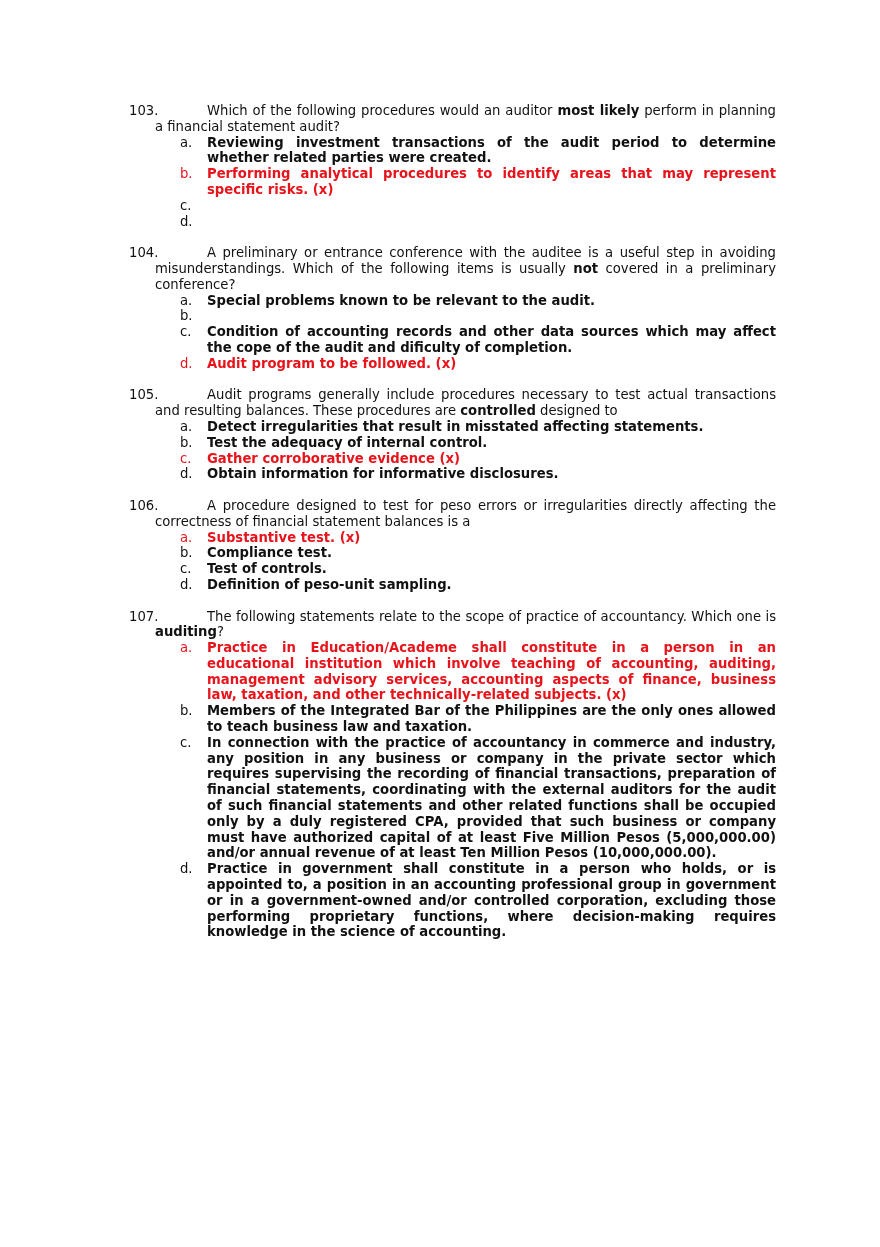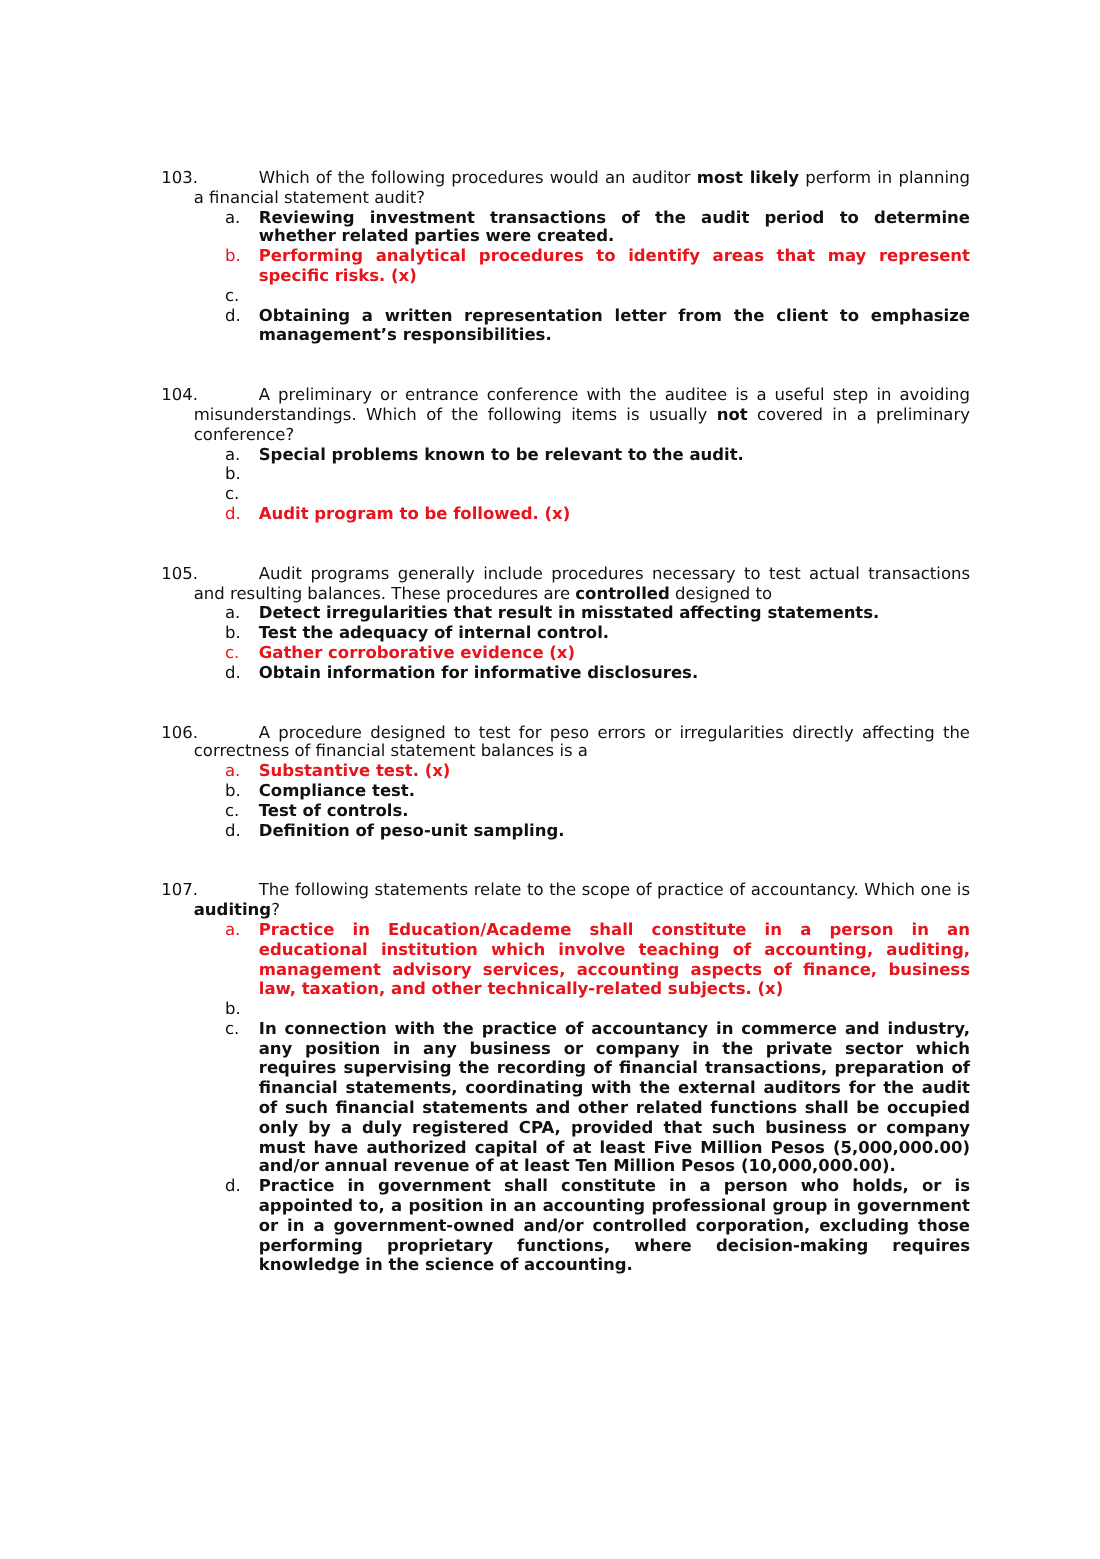--- a/index.html
+++ b/index.html
@@ -2,21 +2,21 @@
 <html><head>
 <meta charset="utf-8">
 <style>
   html, body { margin: 0; padding: 0; background: #ffffff; }
   body { width: 880px; height: 1247px; position: relative; overflow: hidden; }
   .page {
     position: absolute; left: 129px; top: 103px; width: 647px;
     font-family: "DejaVu Sans", sans-serif; font-size: 13.2px; line-height: 15.8px;
     color: #111111;
   }
-  .question { margin-bottom: 15.8px; margin-top: 32px; }
+  .question { margin-bottom: 15.8px; }
   .stem { text-align: justify; padding-left: 26px; text-indent: -26px; }
   .qnum { display: inline-block; width: 78px; text-indent: 0; }
   .stem b { font-weight: bold; }
   .choices { margin: 0; padding: 0; list-style: none; }
   .choice { display: flex; padding-left: 51px; }
   .choice .letter { width: 27px; flex: 0 0 27px; }
   .choice .text { flex: 1; text-align: justify; font-weight: bold; }
   .choice.correct { color: #e8141b; }
 </style>
 </head>
@@ -33,37 +33,37 @@
         </li>
       <li class="choice correct">
           <span class="letter">b.</span>
           <span class="text">Performing analytical procedures to identify areas that may represent specific risks. (x)</span>
         </li>
       <li class="choice">
           <span class="letter">c.</span>
         </li>
       <li class="choice">
           <span class="letter">d.</span>
-          <span class="text">Obtaining a written representation letter from the client to emphasize management’s responsibilities.</span>
         </li>
     </ul>
   </div>
 
   <div class="question">
     <div class="stem"><span class="qnum">104.</span><span>A preliminary or entrance conference with the auditee is a useful step in avoiding misunderstandings.  Which of the following items is usually </span><b>not</b><span> covered in a preliminary conference?</span></div>
     <ul class="choices">
       <li class="choice">
           <span class="letter">a.</span>
           <span class="text">Special problems known to be relevant to the audit.</span>
         </li>
       <li class="choice">
           <span class="letter">b.</span>
         </li>
       <li class="choice">
           <span class="letter">c.</span>
+          <span class="text">Condition of accounting records and other data sources which may affect the cope of the audit and dificulty of completion.</span>
         </li>
       <li class="choice correct">
           <span class="letter">d.</span>
           <span class="text">Audit program to be followed. (x)</span>
         </li>
     </ul>
   </div>
 
   <div class="question">
     <div class="stem"><span class="qnum">105.</span><span>Audit programs generally include procedures necessary to test actual transactions and resulting balances.  These procedures are </span><b>controlled</b><span> designed to</span></div>
@@ -111,20 +111,21 @@
 
   <div class="question">
     <div class="stem"><span class="qnum">107.</span><span>The following statements relate to the scope of practice of accountancy.  Which one is </span><b>auditing</b><span>?</span></div>
     <ul class="choices">
       <li class="choice correct">
           <span class="letter">a.</span>
           <span class="text">Practice in Education/Academe shall constitute in a person in an educational institution which involve teaching of accounting, auditing, management advisory services, accounting aspects of finance, business law, taxation, and other technically-related subjects. (x)</span>
         </li>
       <li class="choice">
           <span class="letter">b.</span>
+          <span class="text">Members of the Integrated Bar of the Philippines are the only ones allowed to teach business law and taxation.</span>
         </li>
       <li class="choice">
           <span class="letter">c.</span>
           <span class="text">In connection with the practice of accountancy in commerce and industry, any position in any business or company in the private sector which requires supervising the recording of financial transactions, preparation of financial statements, coordinating with the external auditors for the audit of such financial statements and other related functions shall be occupied only by a duly registered CPA, provided that such business or company must have authorized capital of at least Five Million Pesos (5,000,000.00) and/or annual revenue of at least Ten Million Pesos (10,000,000.00).</span>
         </li>
       <li class="choice">
           <span class="letter">d.</span>
           <span class="text">Practice in government shall constitute in a person who holds, or is appointed to, a position in an accounting professional group in government or in a government-owned and/or controlled corporation, excluding those performing proprietary functions, where decision-making requires knowledge in the science of accounting.</span>
         </li>
     </ul>

